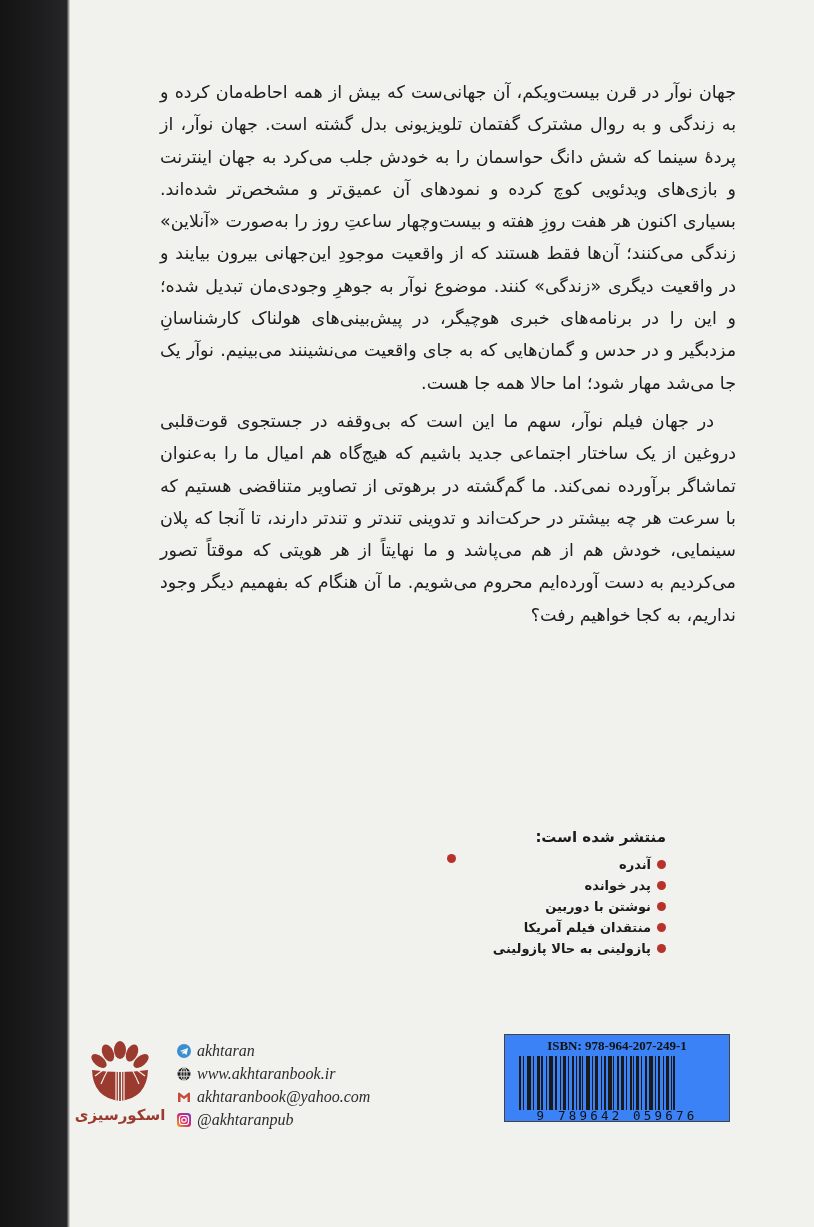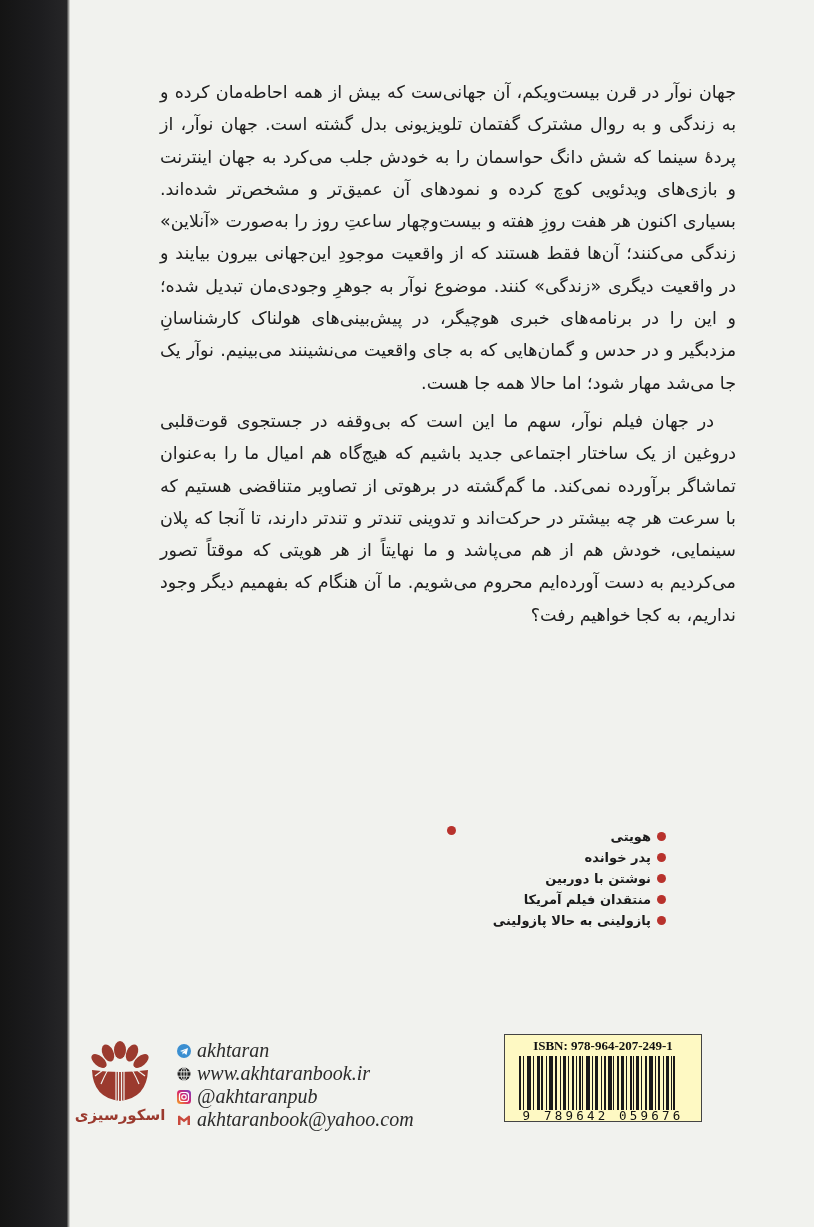--- a/index.html
+++ b/index.html
@@ -60,26 +60,26 @@
       direction: rtl; font-family: "DejaVu Sans", sans-serif; font-weight: bold;
       font-size: 15px; color: #9b3a2e; margin-top: 4px; white-space: nowrap;
     }
     .contacts {
       position: absolute; left: 177px; top: 1040px; width: 260px;
       display: flex; flex-direction: column; gap: 2px;
     }
     .contact {
       display: flex; align-items: center; gap: 6px; height: 21px;
       font-family: "Liberation Serif", serif; font-style: italic;
-      font-size: 20px; color: #2b2b2b; white-space: nowrap; text-align: right;
+      font-size: 16px; color: #2b2b2b; white-space: nowrap; text-align: right;
     }
     .contact .ic { width: 14px; height: 14px; flex: 0 0 14px; display: block; }
     .isbn-box {
-      position: absolute; left: 504px; top: 1034px; width: 198px; height: 88px;
-      border: 1.5px solid #444; background: #fef9c3; padding: 3px 6px 2px 6px;
+      position: absolute; left: 504px; top: 1034px; width: 226px; height: 88px;
+      border: 1.5px solid #444; background: #3b82f6; padding: 3px 6px 2px 6px;
     }
     .isbn-label {
       font-family: "Liberation Serif", serif; font-weight: bold; font-size: 13px;
       text-align: center; color: #111; line-height: 16px;
     }
     .barcode {
       display: flex; align-items: stretch; height: 54px; margin: 2px 8px 0 8px;
     }
     .barcode span { display: block; background: #1a1a1a; height: 100%; }
     .barcode span.gap { background: transparent; }
@@ -95,25 +95,26 @@
 <div class="spine"></div>
 <div class="spine-edge"></div>
 <div class="cover"></div>
 
 <div class="blurb">
   <p>جهان نوآر در قرن بیست‌ویکم، آن جهانی‌ست که بیش از همه احاطه‌مان کرده و به زندگی و به روال مشترک گفتمان تلویزیونی بدل گشته است. جهان نوآر، از پردهٔ سینما که شش دانگ حواسمان را به خودش جلب می‌کرد به جهان اینترنت و بازی‌های ویدئویی کوچ کرده و نمودهای آن عمیق‌تر و مشخص‌تر شده‌اند. بسیاری اکنون هر هفت روزِ هفته و بیست‌وچهار ساعتِ روز را به‌صورت «آنلاین» زندگی می‌کنند؛ آن‌ها فقط هستند که از واقعیت موجودِ این‌جهانی بیرون بیایند و در واقعیت دیگری «زندگی» کنند. موضوع نوآر به جوهرِ وجودی‌مان تبدیل شده؛ و این را در برنامه‌های خبری هوچیگر، در پیش‌بینی‌های هولناک کارشناسانِ مزدبگیر و در حدس و گمان‌هایی که به جای واقعیت می‌نشینند می‌بینیم. نوآر یک جا می‌شد مهار شود؛ اما حالا همه جا هست.</p>
   <p class="indent">در جهان فیلم نوآر، سهم ما این است که بی‌وقفه در جستجوی قوت‌قلبی دروغین از یک ساختار اجتماعی جدید باشیم که هیچ‌گاه هم امیال ما را به‌عنوان تماشاگر برآورده نمی‌کند. ما گم‌گشته در برهوتی از تصاویر متناقضی هستیم که با سرعت هر چه بیشتر در حرکت‌اند و تدوینی تندتر و تندتر دارند، تا آنجا که پلان سینمایی، خودش هم از هم می‌پاشد و ما نهایتاً از هر هویتی که موقتاً تصور می‌کردیم به دست آورده‌ایم محروم می‌شویم. ما آن هنگام که بفهمیم دیگر وجود نداریم، به کجا خواهیم رفت؟</p>
 </div>
 
 <div class="published">
+  <div class="published-heading">منتشر شده است:</div>
   <div class="published-cols">
     <div class="published-col col-right">
       <div class="book-item">
           <span class="bullet"></span>
-          <span>هویتی</span>
+          <span>آندره</span>
         </div>
       <div class="book-item">
           <span class="bullet"></span>
           <span>پدر خوانده</span>
         </div>
       <div class="book-item">
           <span class="bullet"></span>
           <span>نوشتن با دوربین</span>
         </div>
       <div class="book-item">
@@ -170,40 +171,40 @@
         <circle cx="7" cy="7" r="6.5" fill="#222"></circle>
         <g stroke="#f1f2ee" stroke-width="0.9" fill="none">
           <ellipse cx="7" cy="7" rx="3" ry="6.3"></ellipse>
           <path d="M0.8 4.8 H13.2 M0.8 9.2 H13.2 M7 0.5 V13.5"></path>
         </g>
       </svg>
     <span>www.akhtaranbook.ir</span>
   </div>
   <div class="contact">
     <svg class="ic" viewBox="0 0 14 14">
+        <path d="M1 3 L1 12 L3.5 12 L3.5 6.5 L7 9.3 L10.5 6.5 L10.5 12 L13 12 L13 3 L11.8 2.5 L7 6.2 L2.2 2.5 Z" fill="#c94a3d"></path>
+      </svg>
+    <span>akhtaranbook@yahoo.com</span>
+  </div>
+  <div class="contact">
+    <svg class="ic" viewBox="0 0 14 14">
         <defs>
           <linearGradient id="ig" x1="0" y1="1" x2="1" y2="0">
             <stop offset="0" stop-color="#f5a623"></stop>
             <stop offset="0.5" stop-color="#d6246e"></stop>
             <stop offset="1" stop-color="#7b3fc4"></stop>
           </linearGradient>
         </defs>
         <rect x="0" y="0" width="14" height="14" rx="3.5" fill="url(#ig)"></rect>
         <rect x="2.5" y="2.5" width="9" height="9" rx="2.5" fill="none" stroke="#fff" stroke-width="1.2"></rect>
         <circle cx="7" cy="7" r="2.2" fill="none" stroke="#fff" stroke-width="1.2"></circle>
         <circle cx="10.2" cy="3.8" r="0.7" fill="#fff"></circle>
       </svg>
     <span>@akhtaranpub</span>
   </div>
-  <div class="contact">
-    <svg class="ic" viewBox="0 0 14 14">
-        <path d="M1 3 L1 12 L3.5 12 L3.5 6.5 L7 9.3 L10.5 6.5 L10.5 12 L13 12 L13 3 L11.8 2.5 L7 6.2 L2.2 2.5 Z" fill="#c94a3d"></path>
-      </svg>
-    <span>akhtaranbook@yahoo.com</span>
-  </div>
 </div>
 
 <div class="isbn-box">
   <div class="isbn-label">ISBN: 978-964-207-249-1</div>
   <div class="barcode">
     <span style="width:2px"></span>
       <span class="gap" style="width:2px"></span>
       <span style="width:1px"></span>
       <span class="gap" style="width:3px"></span>
       <span style="width:4px"></span>

